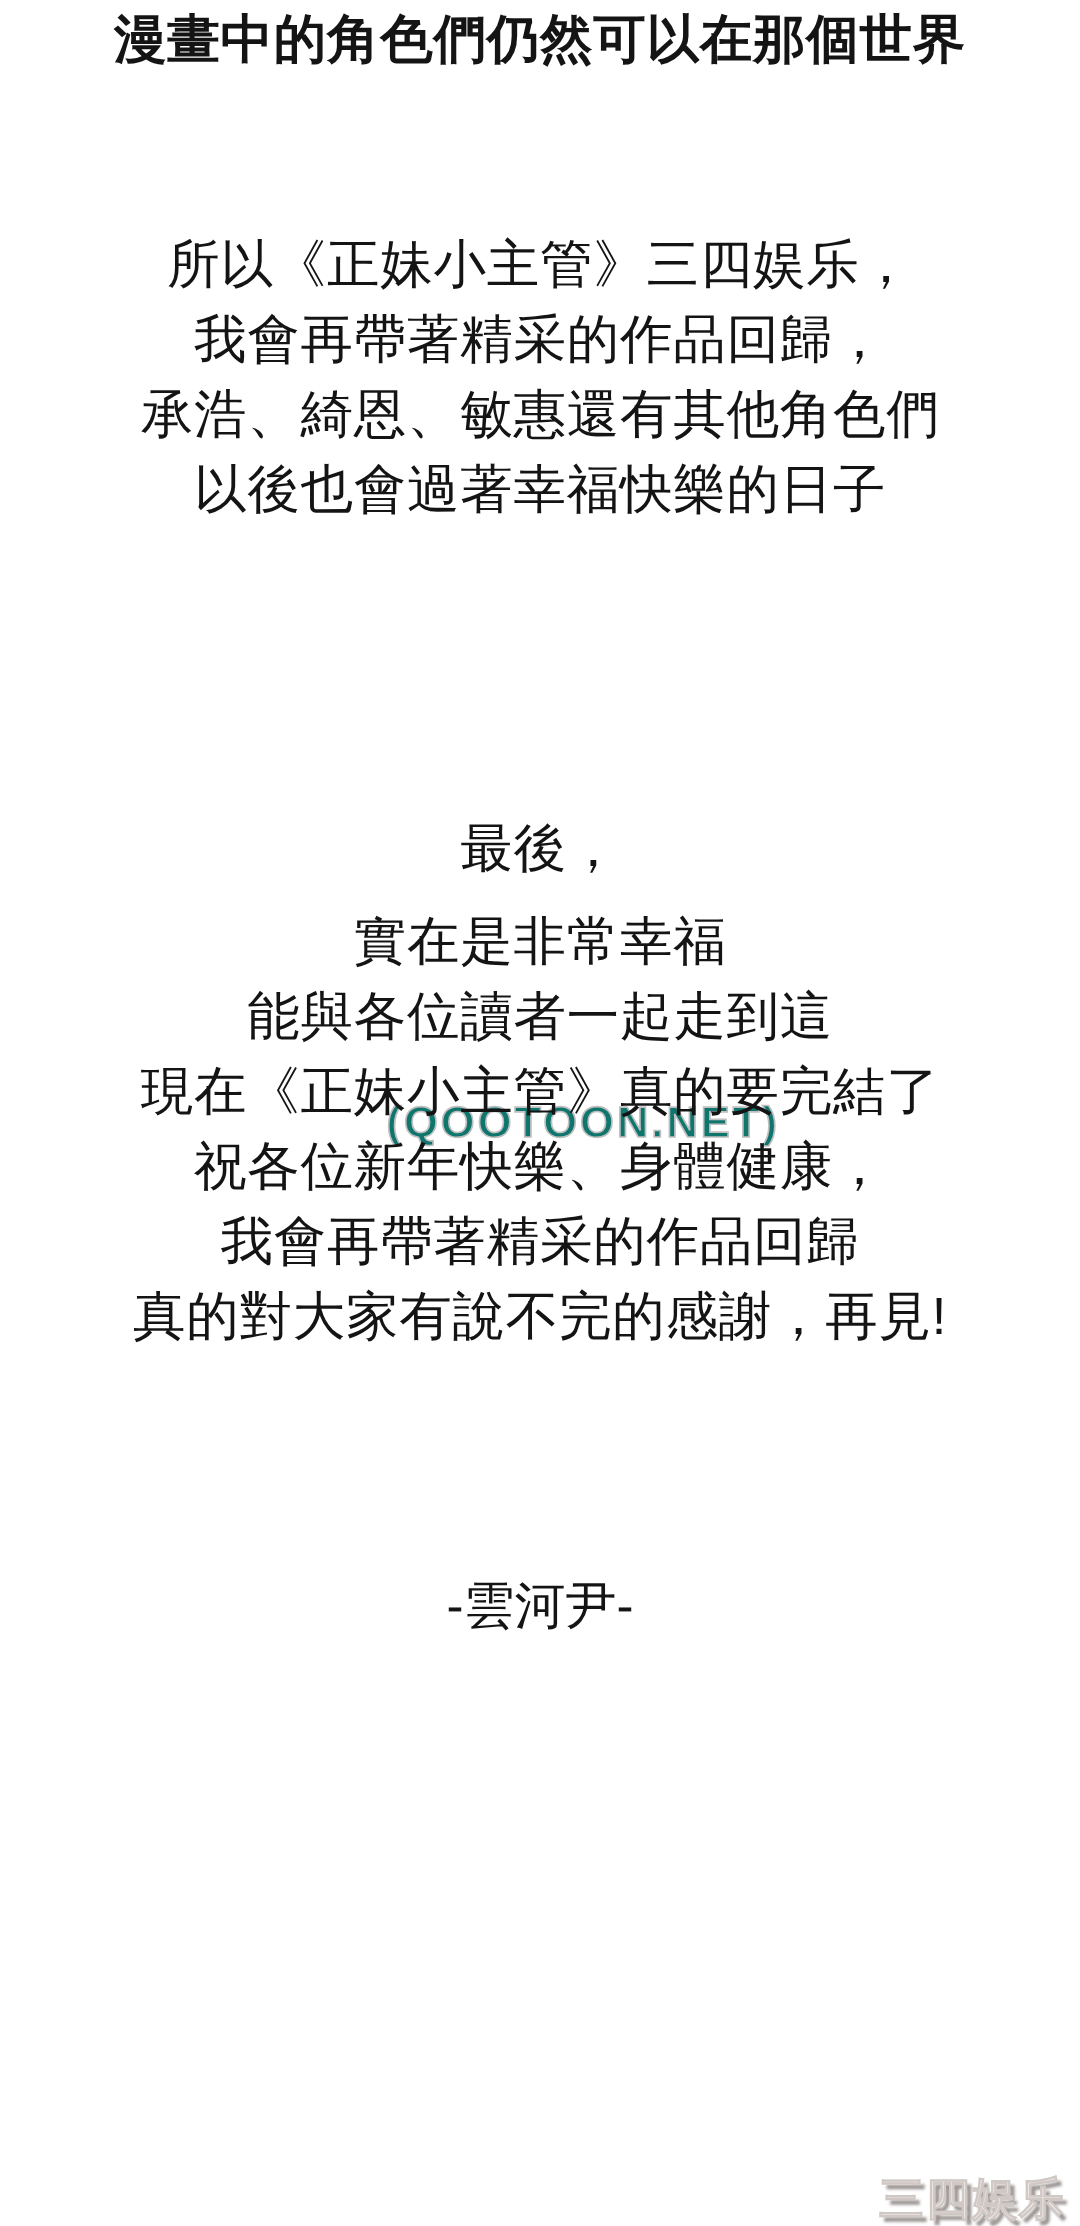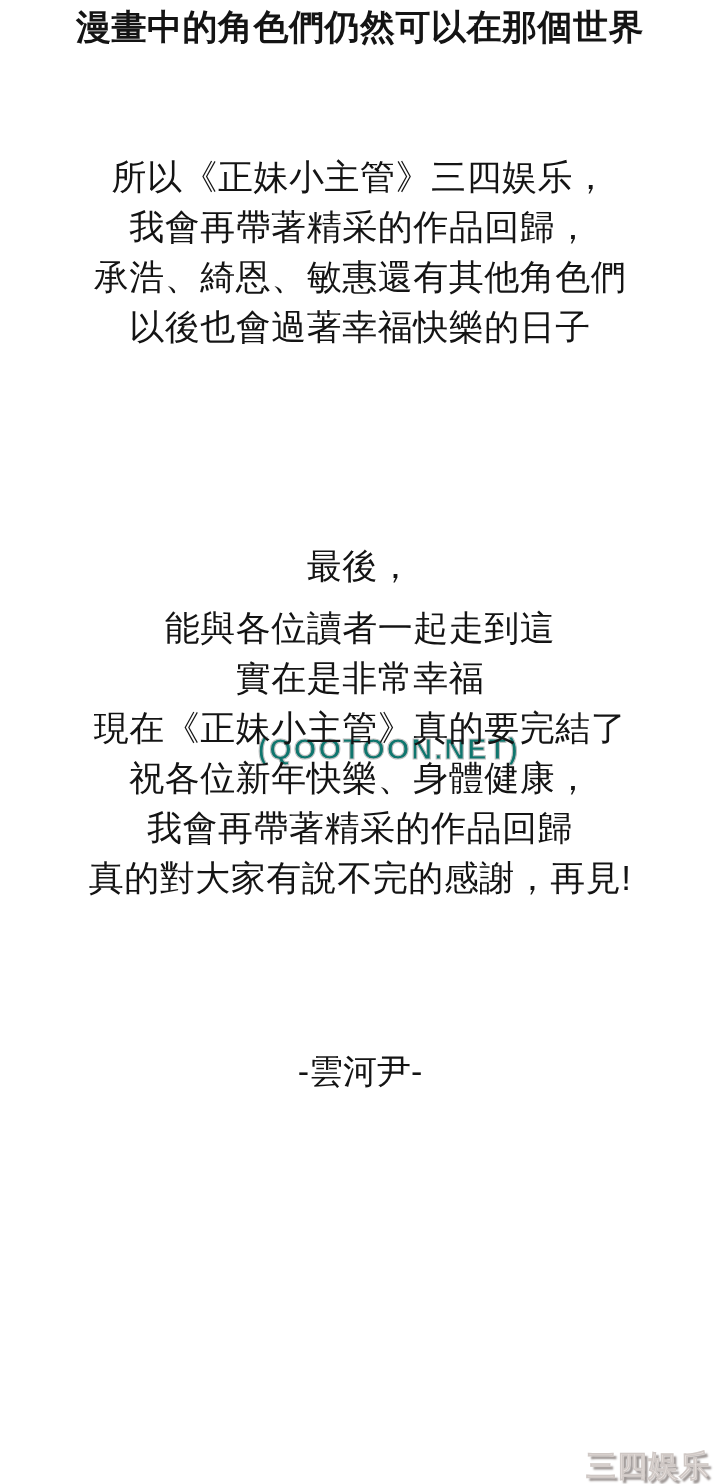--- a/index.html
+++ b/index.html
@@ -85,22 +85,22 @@
     <div class="line">我會再帶著精采的作品回歸，</div>
     <div class="line">承浩、綺恩、敏惠還有其他角色們</div>
     <div class="line">以後也會過著幸福快樂的日子</div>
   </section>
 
   <section class="block block-finally">
     <div class="line">最後，</div>
   </section>
 
   <section class="block block-thanks">
+    <div class="line">實在是非常幸福</div>
     <div class="line">能與各位讀者一起走到這</div>
-    <div class="line">實在是非常幸福</div>
     <div class="line">現在《正妹小主管》真的要完結了</div>
     <div class="line">祝各位新年快樂、身體健康，</div>
     <div class="line">我會再帶著精采的作品回歸</div>
     <div class="line">真的對大家有說不完的感謝，再見!</div>
   </section>
 
   <div class="watermark-site">(QOOTOON.NET)</div>
 
   <div class="signature">-雲河尹-</div>
 

